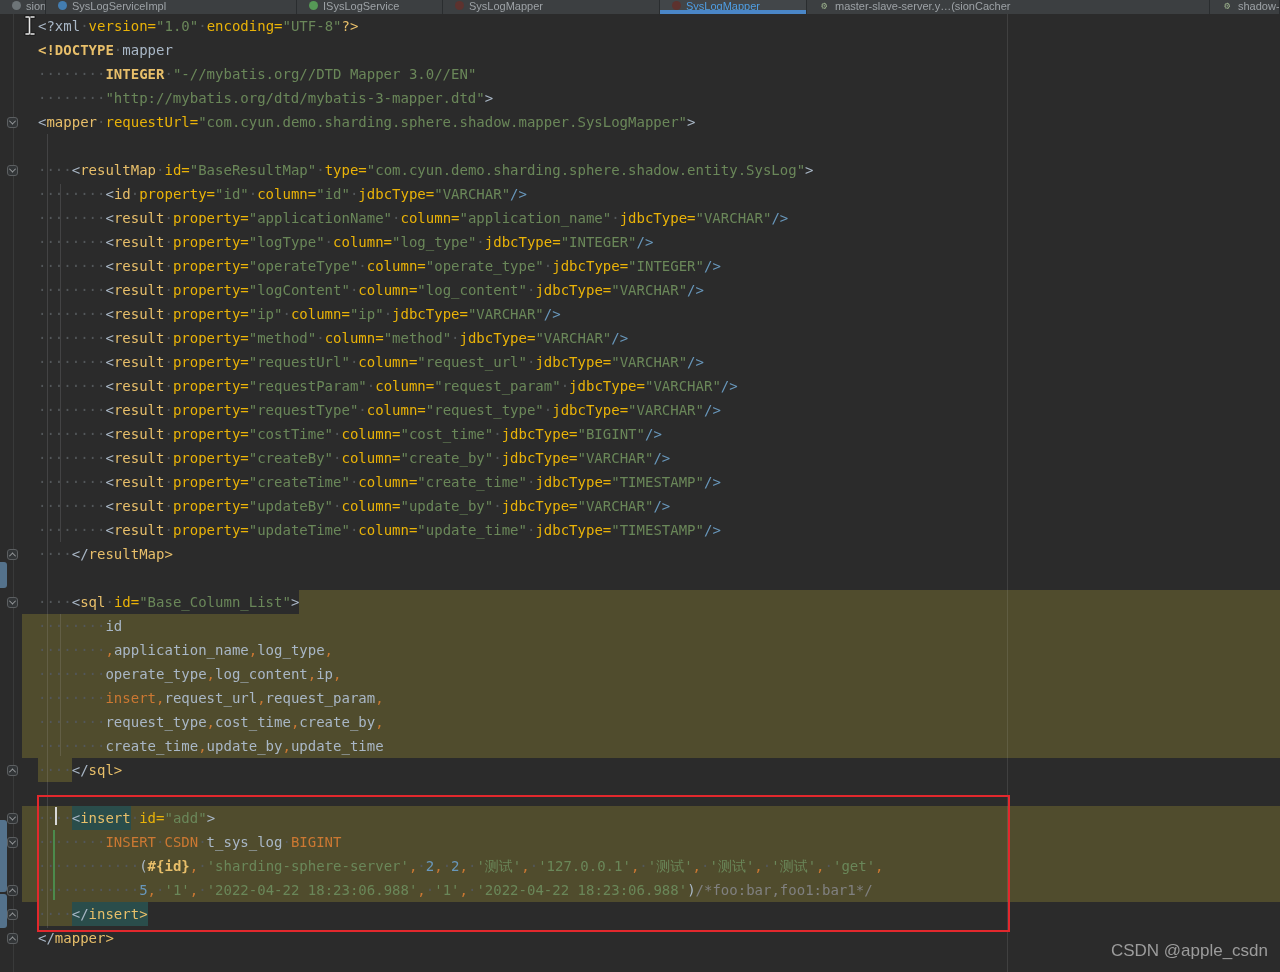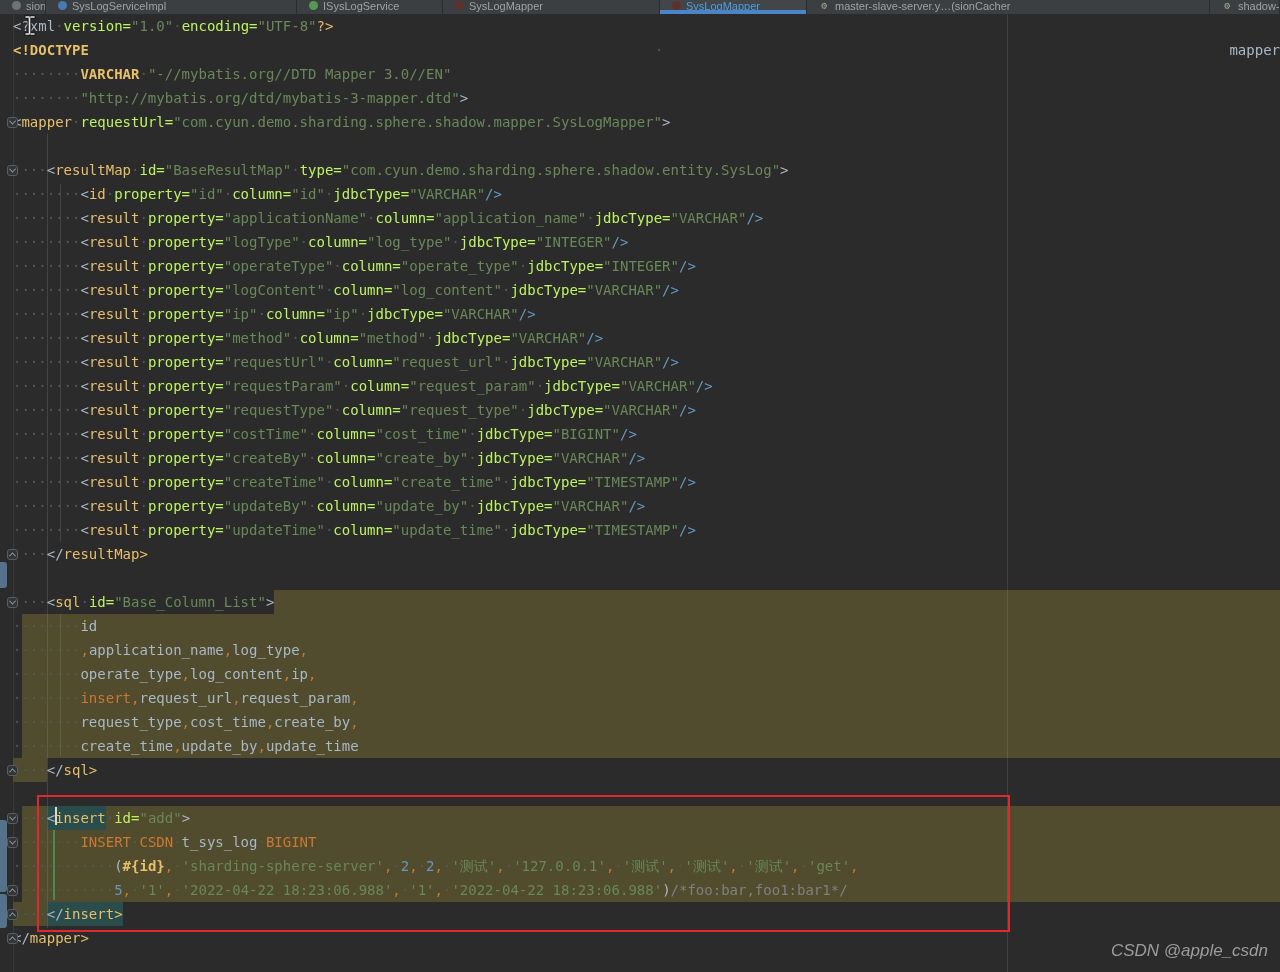--- a/index.html
+++ b/index.html
@@ -17,25 +17,25 @@
   .ticon.mapper{background:#5d322e;}
   .ticon.spring-config{background:none;border-radius:0;width:11px;height:11px;color:#9fb58f;
       font-size:10px;line-height:11px;text-align:center;}
   .ticon.file{background:#6d7477;}
   .tab .tlabel{font-family:"Liberation Sans","DejaVu Sans",sans-serif;font-size:11px;color:#9da2a6;
       white-space:nowrap;margin-top:-3px;}
   .tab.active .tlabel{color:var(--tab-active-text);}
   
   #editor{position:absolute;left:0;top:0;width:1280px;height:972px;}
   .line{position:absolute;left:0;right:0;height:24px;display:flex;align-items:center;white-space:pre;
-        font-size:14px;line-height:24px;padding-left:13px;box-sizing:border-box;}
+        font-size:14px;line-height:24px;padding-left:38px;box-sizing:border-box;}
   .line .fullsel{position:absolute;left:22px;right:0;top:0;bottom:0;background:var(--selection);z-index:0;}
   .line .fill{flex:1;align-self:stretch;background:var(--selection);z-index:0;}
   .tok{position:relative;z-index:1;}
-  .tok-p{color:#a9b7c6}.tok-t{color:#e8bf6a}.tok-a{color:#bef264}.tok-v{color:#6a8759}
+  .tok-p{color:#a9b7c6}.tok-t{color:#e8bf6a}.tok-a{color:#eab308}.tok-v{color:#6a8759}
   .tok-k{color:#cc7832}.tok-n{color:#6897bb}.tok-s{color:#6a8759}.tok-c{color:#808080}
   .tok-b{color:#6897bb}.tok-d{color:#e8bf6a;font-weight:bold}.tok-w{color:#53575a}
   .tok-prm{color:#e8bf6a;font-weight:bold}
   .tok-selbg{background:var(--selection);}
   .tok-tealbg{background:var(--tag-highlight);}
   
   .vline{position:absolute;width:1px;background:rgba(190,195,200,0.16);z-index:2;}
   .vline.accent{width:2px;background:#4c8a4c;}
   .gutterline{position:absolute;left:13px;top:14px;bottom:0;width:1px;background:rgba(190,195,200,0.10);}
   .fold{position:absolute;left:7px;width:11px;height:11px;border:1px solid #5c5f61;border-radius:3px;
@@ -43,21 +43,21 @@
         background:#323537;z-index:5;cursor:pointer;}
   .fold i{display:block;width:4px;height:4px;border-right:1.5px solid #9b9ea0;border-bottom:1.5px solid #9b9ea0;}
   .fold.down i{transform:rotate(45deg) translate(-1px,-1px);}
   .fold.up i{transform:rotate(-135deg) translate(-1px,-1px);}
   .changebar{position:absolute;left:0;width:7px;background:#54728c;border-radius:0 3px 3px 0;z-index:4;}
   #margin-guide{position:absolute;top:14px;bottom:0;width:1px;background:rgba(200,200,200,0.14);z-index:2;}
   #caret{position:absolute;width:2px;height:18px;background:#d8d8d8;z-index:8;}
   #redbox{position:absolute;border:2px solid var(--annotation-red);box-sizing:border-box;z-index:9;background:none;pointer-events:none;}
   #mousecursor{position:absolute;z-index:40;pointer-events:none;}
   #watermark{position:absolute;right:12px;top:941px;font-family:"Liberation Sans","DejaVu Sans",sans-serif;
-      font-size:17px;color:var(--watermark);z-index:6;font-style:italic;}
+      font-size:17px;color:var(--watermark);z-index:6;}
 </style>
 </head>
 <body>
 
 <div id="app">
   <div id="tabbar">
       <div class="tab" style="left: 0px; width: 46px;">
         <span class="ticon file"></span>
         <span class="tlabel">sionCacher</span>
       </div>
@@ -82,22 +82,22 @@
         <span class="ticon spring-config">⚙</span>
         <span class="tlabel">master-slave-server.y…(sionCacher</span>
       </div>
       <div class="tab" style="left: 1210px; width: 70px;">
         <span class="ticon spring-config">⚙</span>
         <span class="tlabel">shadow-ser</span>
       </div>
     </div>
   <div id="editor">
       <div class="line" style="top: 14px;"><span class="tok tok-p">&lt;?xml</span><span class="tok tok-w">·</span><span class="tok tok-a">version=</span><span class="tok tok-v">"1.0"</span><span class="tok tok-w">·</span><span class="tok tok-a">encoding=</span><span class="tok tok-v">"UTF-8"</span><span class="tok tok-t">?&gt;</span></div>
-      <div class="line" style="top: 38px; justify-content: space-between;"><span class="tok tok-d">&lt;!DOCTYPE</span><span class="tok tok-w">·</span><span class="tok tok-p">mapper</span></div>
-      <div class="line" style="top: 62px;"><span class="tok tok-w">········</span><span class="tok tok-d">VARCHAR</span><span class="tok tok-w">·</span><span class="tok tok-v">"-//mybatis.org//DTD Mapper 3.0//EN"</span></div>
+      <div class="line" style="top: 38px;"><span class="tok tok-d">&lt;!DOCTYPE</span><span class="tok tok-w">·</span><span class="tok tok-p">mapper</span></div>
+      <div class="line" style="top: 62px;"><span class="tok tok-w">········</span><span class="tok tok-d">INTEGER</span><span class="tok tok-w">·</span><span class="tok tok-v">"-//mybatis.org//DTD Mapper 3.0//EN"</span></div>
       <div class="line" style="top: 86px;"><span class="tok tok-w">········</span><span class="tok tok-v">"http://mybatis.org/dtd/mybatis-3-mapper.dtd"</span><span class="tok tok-p">&gt;</span></div>
       <div class="line" style="top: 110px;"><span class="tok tok-p">&lt;</span><span class="tok tok-t">mapper</span><span class="tok tok-w">·</span><span class="tok tok-a">requestUrl=</span><span class="tok tok-v">"com.cyun.demo.sharding.sphere.shadow.mapper.SysLogMapper"</span><span class="tok tok-p">&gt;</span></div>
       <div class="line" style="top: 134px;"></div>
       <div class="line" style="top: 158px;"><span class="tok tok-w">····</span><span class="tok tok-p">&lt;</span><span class="tok tok-t">resultMap</span><span class="tok tok-w">·</span><span class="tok tok-a">id=</span><span class="tok tok-v">"BaseResultMap"</span><span class="tok tok-w">·</span><span class="tok tok-a">type=</span><span class="tok tok-v">"com.cyun.demo.sharding.sphere.shadow.entity.SysLog"</span><span class="tok tok-p">&gt;</span></div>
       <div class="line" style="top: 182px;"><span class="tok tok-w">········</span><span class="tok tok-p">&lt;</span><span class="tok tok-t">id</span><span class="tok tok-w">·</span><span class="tok tok-a">property=</span><span class="tok tok-v">"id"</span><span class="tok tok-w">·</span><span class="tok tok-a">column=</span><span class="tok tok-v">"id"</span><span class="tok tok-w">·</span><span class="tok tok-a">jdbcType=</span><span class="tok tok-v">"VARCHAR"</span><span class="tok tok-b">/&gt;</span></div>
       <div class="line" style="top: 206px;"><span class="tok tok-w">········</span><span class="tok tok-p">&lt;</span><span class="tok tok-t">result</span><span class="tok tok-w">·</span><span class="tok tok-a">property=</span><span class="tok tok-v">"applicationName"</span><span class="tok tok-w">·</span><span class="tok tok-a">column=</span><span class="tok tok-v">"application_name"</span><span class="tok tok-w">·</span><span class="tok tok-a">jdbcType=</span><span class="tok tok-v">"VARCHAR"</span><span class="tok tok-b">/&gt;</span></div>
       <div class="line" style="top: 230px;"><span class="tok tok-w">········</span><span class="tok tok-p">&lt;</span><span class="tok tok-t">result</span><span class="tok tok-w">·</span><span class="tok tok-a">property=</span><span class="tok tok-v">"logType"</span><span class="tok tok-w">·</span><span class="tok tok-a">column=</span><span class="tok tok-v">"log_type"</span><span class="tok tok-w">·</span><span class="tok tok-a">jdbcType=</span><span class="tok tok-v">"INTEGER"</span><span class="tok tok-b">/&gt;</span></div>
       <div class="line" style="top: 254px;"><span class="tok tok-w">········</span><span class="tok tok-p">&lt;</span><span class="tok tok-t">result</span><span class="tok tok-w">·</span><span class="tok tok-a">property=</span><span class="tok tok-v">"operateType"</span><span class="tok tok-w">·</span><span class="tok tok-a">column=</span><span class="tok tok-v">"operate_type"</span><span class="tok tok-w">·</span><span class="tok tok-a">jdbcType=</span><span class="tok tok-v">"INTEGER"</span><span class="tok tok-b">/&gt;</span></div>
       <div class="line" style="top: 278px;"><span class="tok tok-w">········</span><span class="tok tok-p">&lt;</span><span class="tok tok-t">result</span><span class="tok tok-w">·</span><span class="tok tok-a">property=</span><span class="tok tok-v">"logContent"</span><span class="tok tok-w">·</span><span class="tok tok-a">column=</span><span class="tok tok-v">"log_content"</span><span class="tok tok-w">·</span><span class="tok tok-a">jdbcType=</span><span class="tok tok-v">"VARCHAR"</span><span class="tok tok-b">/&gt;</span></div>
       <div class="line" style="top: 302px;"><span class="tok tok-w">········</span><span class="tok tok-p">&lt;</span><span class="tok tok-t">result</span><span class="tok tok-w">·</span><span class="tok tok-a">property=</span><span class="tok tok-v">"ip"</span><span class="tok tok-w">·</span><span class="tok tok-a">column=</span><span class="tok tok-v">"ip"</span><span class="tok tok-w">·</span><span class="tok tok-a">jdbcType=</span><span class="tok tok-v">"VARCHAR"</span><span class="tok tok-b">/&gt;</span></div>

